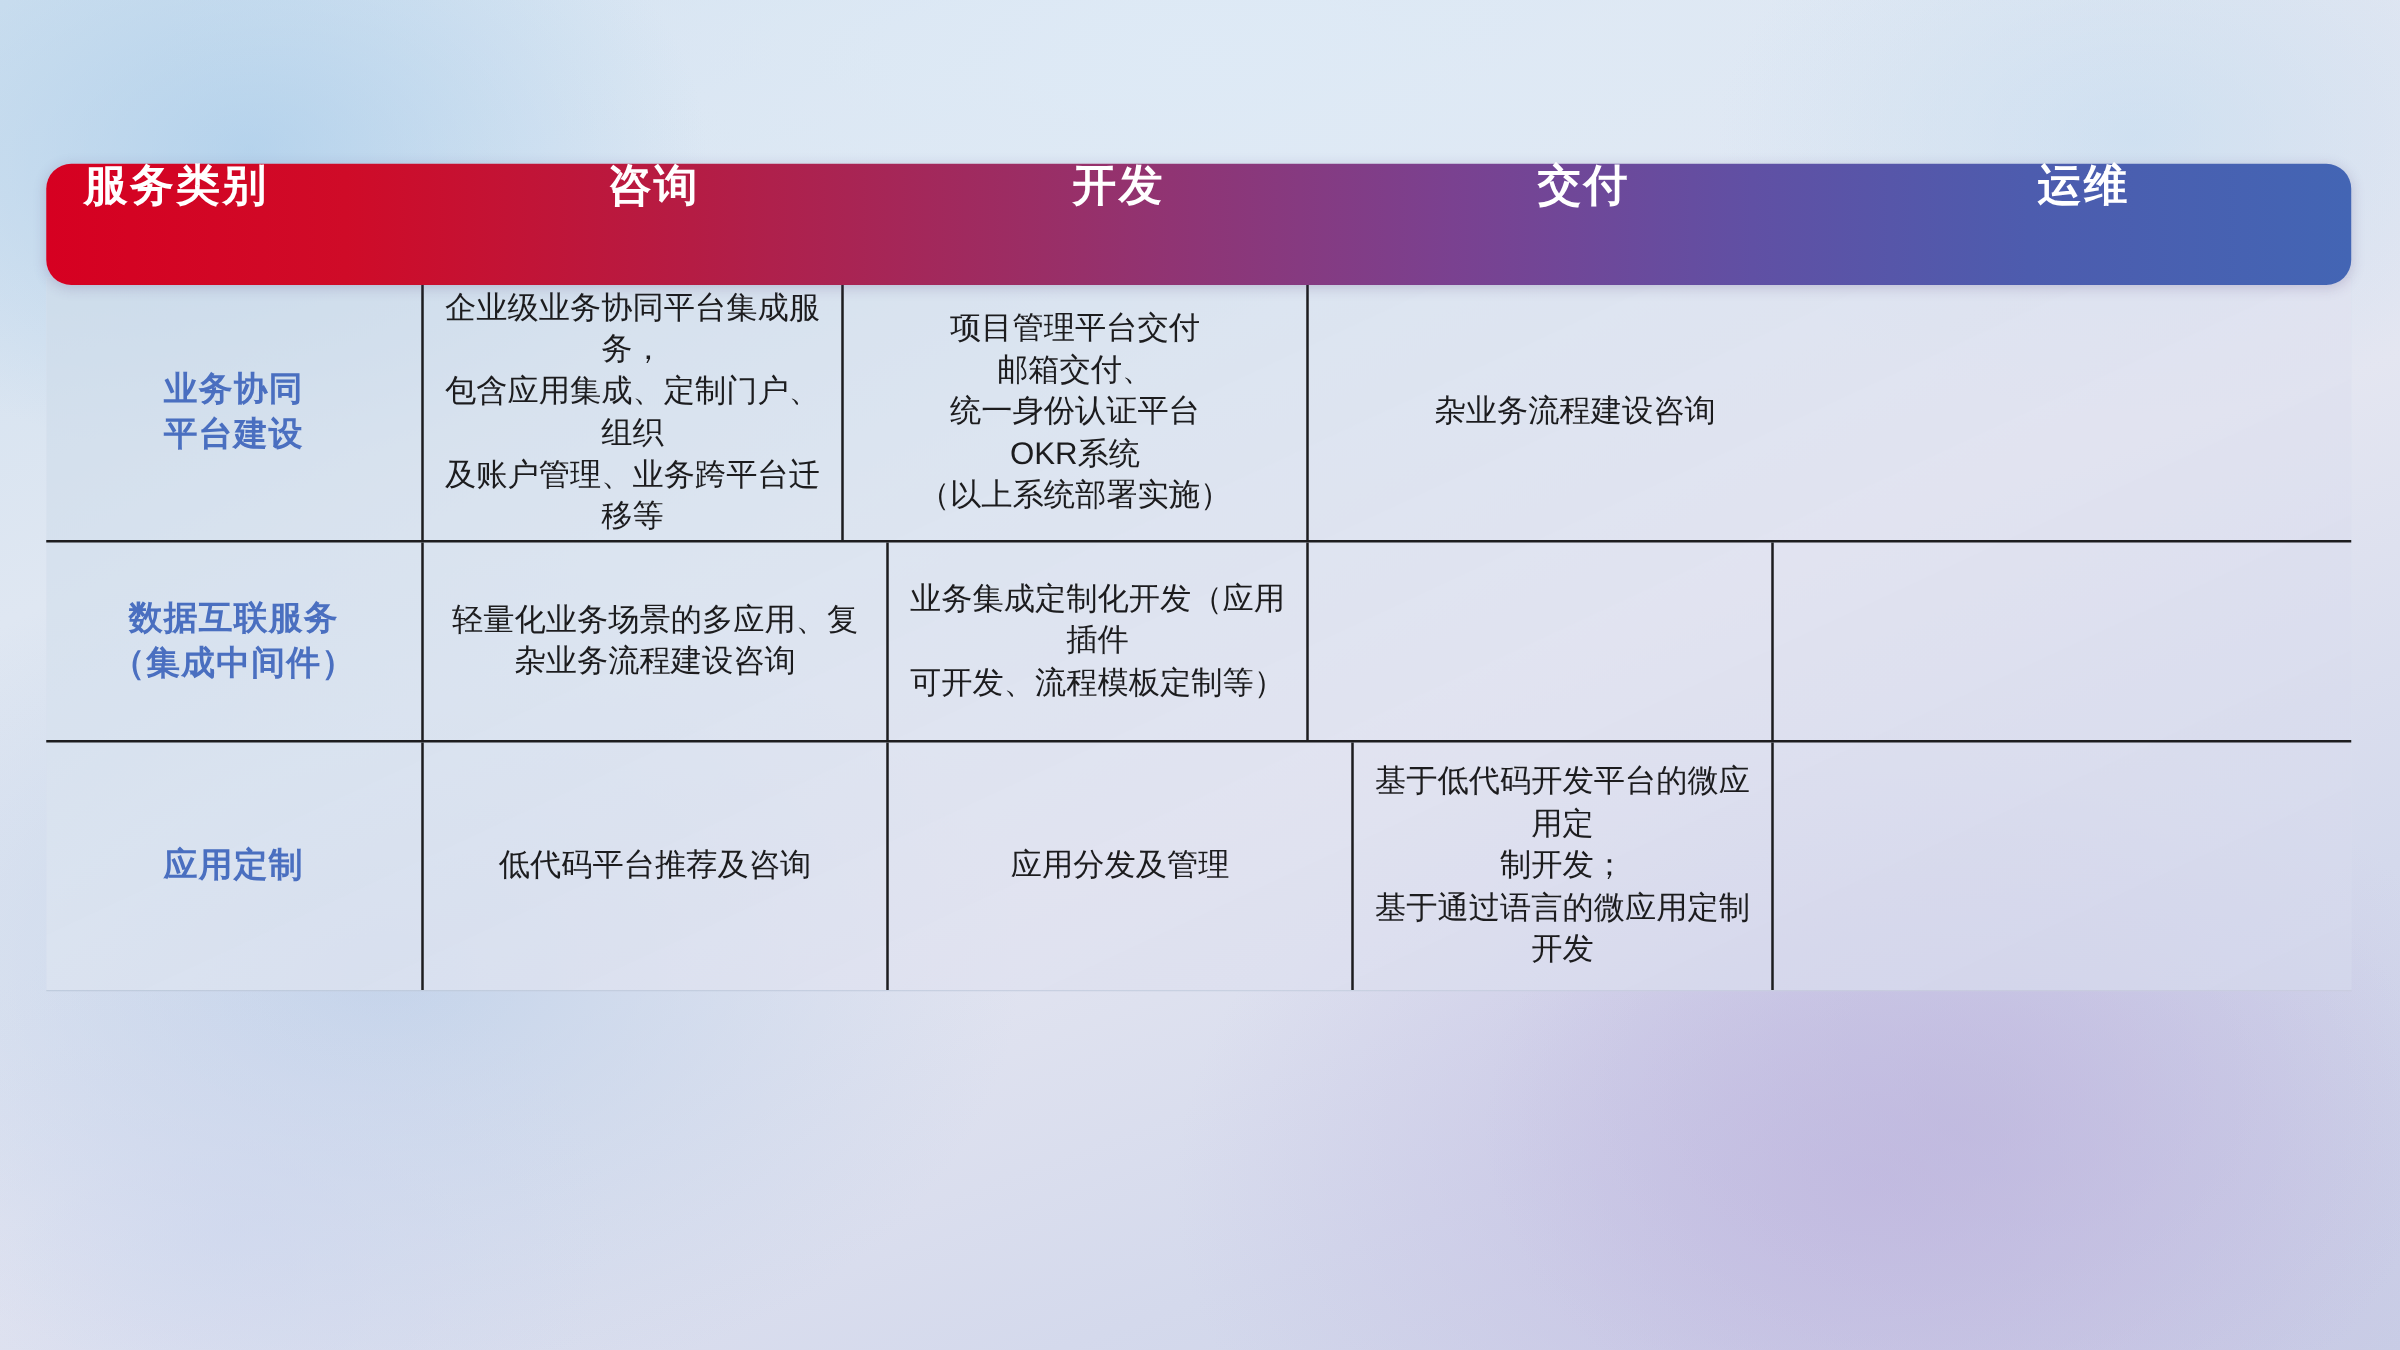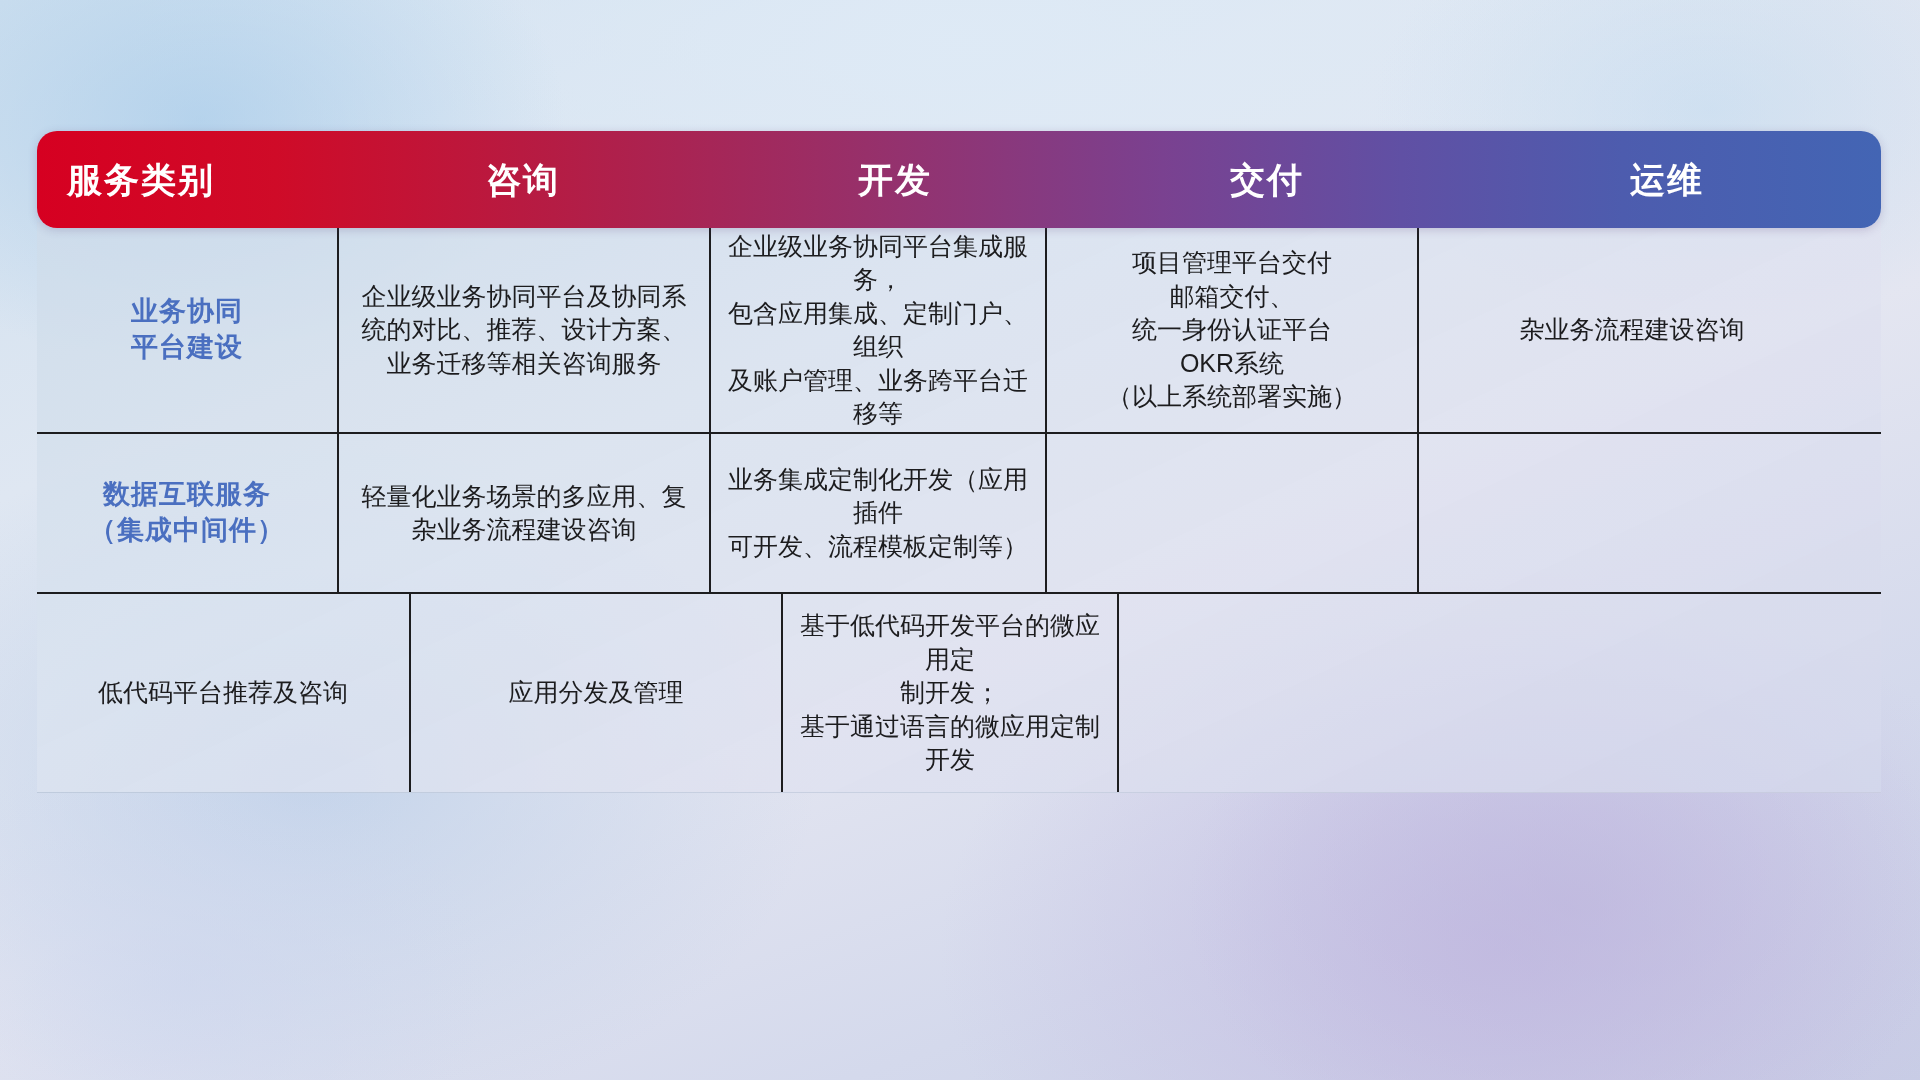--- a/index.html
+++ b/index.html
@@ -24,21 +24,21 @@
 
   .table-wrap { position:absolute; left:37px; top:131px; width:1844px; }
 
   
   .thead {
     height:97px; border-radius:20px;
     background:linear-gradient(90deg,
         #d60021 0%, #cf0b28 13%, #b51c44 28%,
         #97306a 45%, #7a4190 61%, #6050a4 74%,
         #4d5cae 86%, #4365b4 100%);
-    display:flex; align-items:center; position:relative; z-index:3;
+    display:flex; align-items:flex-start; position:relative; z-index:3;
     box-shadow:0 2px 10px rgba(80,60,120,0.22);
   }
   .th {
     color:#ffffff; font-weight:bold; font-size:35px; letter-spacing:2px;
     text-align:center; white-space:nowrap; line-height:1;
   }
   .th.c0 { width:300px; text-align:left; padding-left:30px; }
   .th.c1 { width:372px; }
   .th.c2 { width:372px; }
   .th.c3 { width:372px; }
@@ -95,25 +95,20 @@
     <div class="th c4">运维</div>
   </div>
 
   <div class="tbody">
 
     <div class="trow r0">
       <div class="tcell c0">
         <span class="rowhead">业务协同
 平台建设</span>
       </div>
-      <div class="tcell c1">
-        <span class="cell-text">企业级业务协同平台及协同系
-统的对比、推荐、设计方案、
-业务迁移等相关咨询服务</span>
-      </div>
       <div class="tcell c2">
         <span class="cell-text">企业级业务协同平台集成服务，
 包含应用集成、定制门户、组织
 及账户管理、业务跨平台迁移等</span>
       </div>
       <div class="tcell c3">
         <span class="cell-text">项目管理平台交付
 邮箱交付、
 统一身份认证平台
 OKR系统
@@ -139,20 +134,23 @@
       </div>
       <div class="tcell c3">
         <span class="cell-text"></span>
       </div>
       <div class="tcell c4">
         <span class="cell-text"></span>
       </div>
     </div>
 
     <div class="trow r2">
+      <div class="tcell c0">
+        <span class="rowhead">应用定制</span>
+      </div>
       <div class="tcell c1">
         <span class="cell-text">低代码平台推荐及咨询</span>
       </div>
       <div class="tcell c3">
         <span class="cell-text">应用分发及管理</span>
       </div>
       <div class="tcell c2">
         <span class="cell-text">基于低代码开发平台的微应用定
 制开发；
 基于通过语言的微应用定制开发</span>

